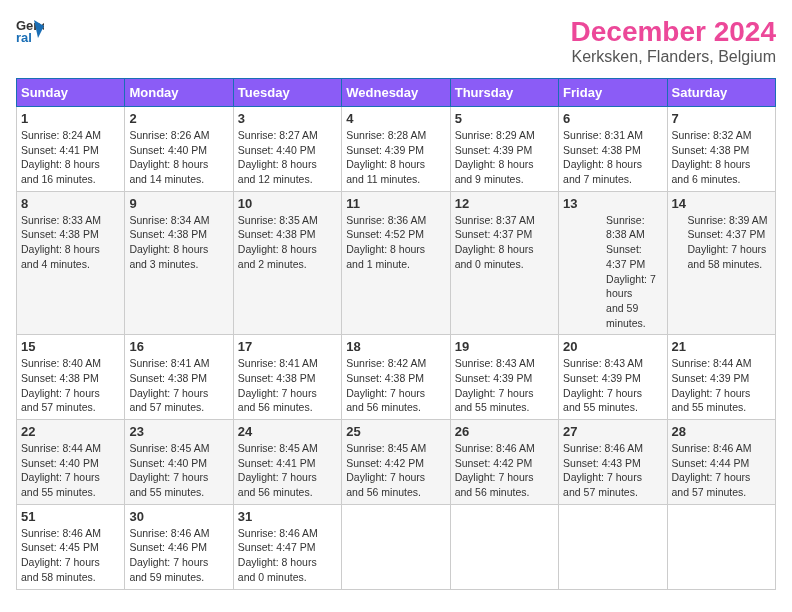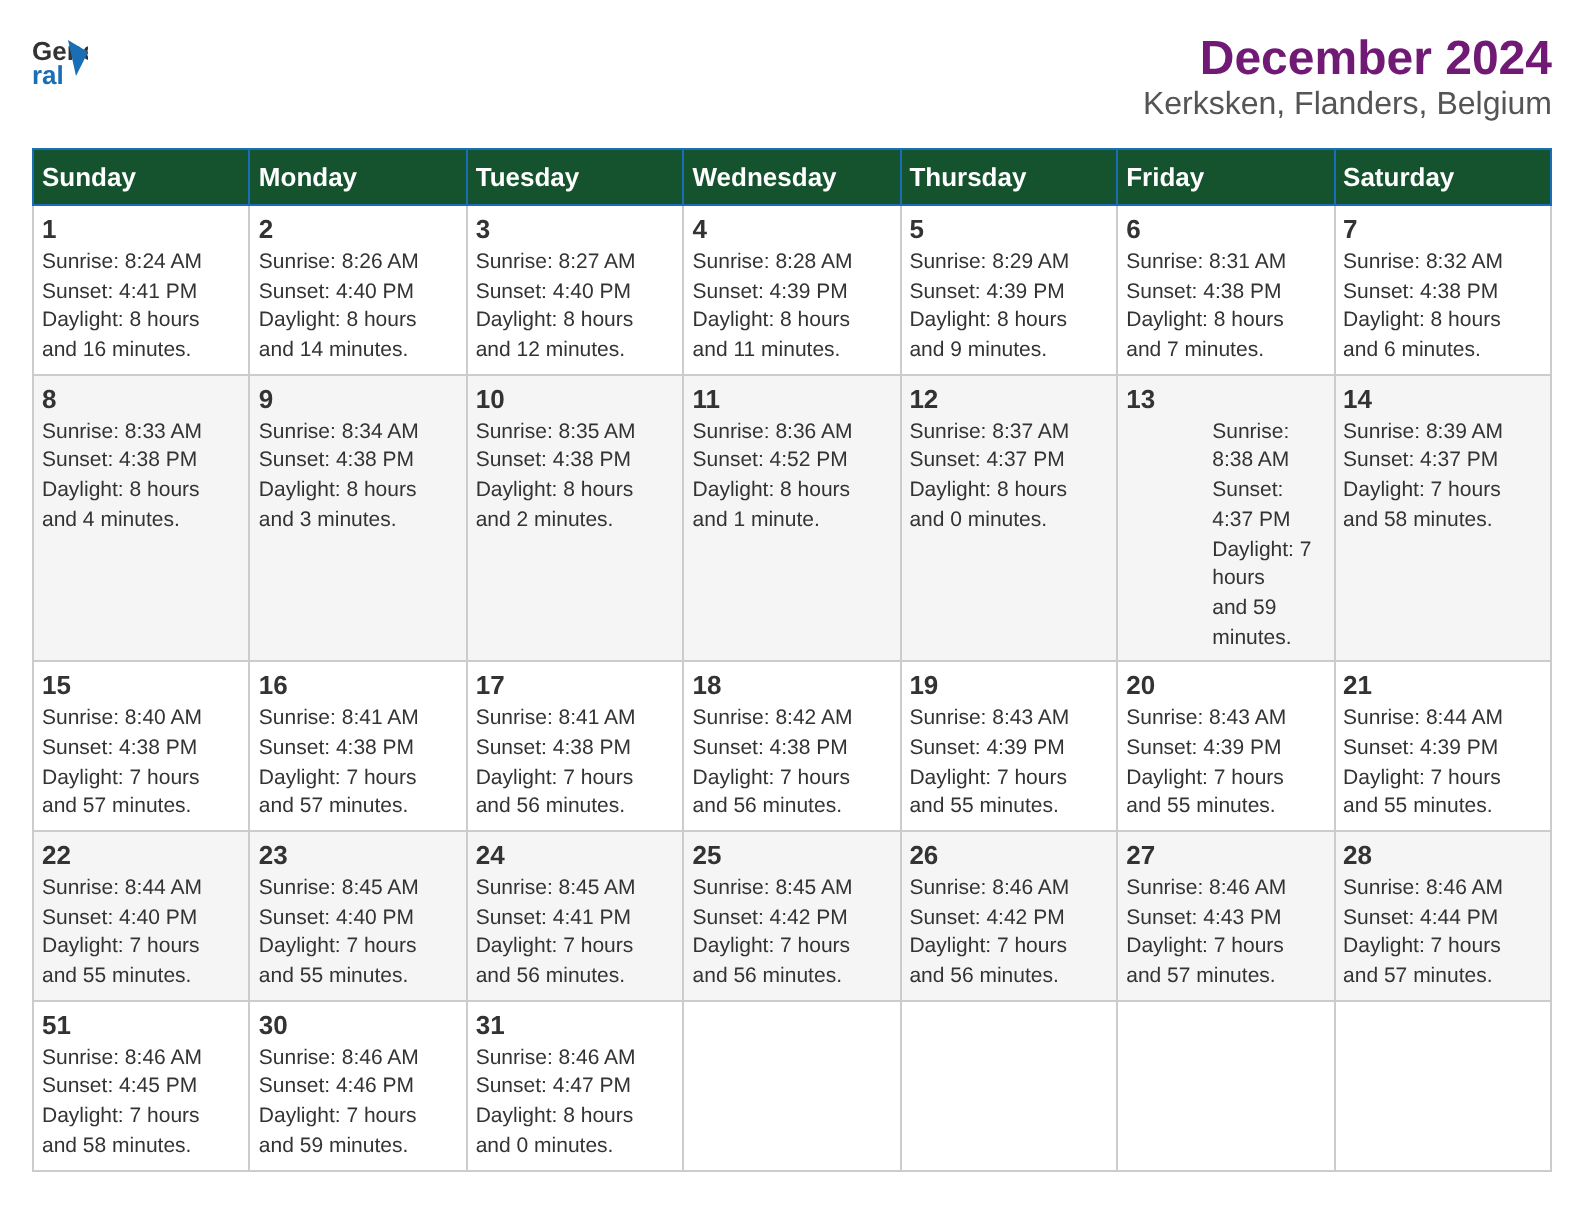--- a/index.html
+++ b/index.html
@@ -29,35 +29,35 @@
     }
     .logo-text span { color: #1a6eb5; }
     .logo-icon {
       width: 28px;
       height: 28px;
     }
     .title-block {
       text-align: right;
     }
     .main-title {
-      font-size: 24px;
+      font-size: 28px;
       font-weight: bold;
-      color: #701a75;
+      color: #ec4899;
     }
     .subtitle {
       font-size: 16px;
       color: #555;
     }
     .calendar {
       width: 100%;
       border-collapse: collapse;
       font-size: 11px;
     }
     .calendar thead tr th {
-      background: #14532d;
+      background: #8b5cf6;
       color: #fff;
       padding: 6px 4px;
       text-align: left;
       font-size: 13px;
       font-weight: bold;
       border: 1px solid #1a6eb5;
     }
     .calendar tbody tr td {
       vertical-align: top;
       border: 1px solid #ccc;
@@ -204,21 +204,21 @@
         </td>
         <td>
           <span class="day-number">13</span>
           <div class="day-info" style="white-space: pre-line; margin-left: 43px;">Sunrise: 8:38 AM
 Sunset: 4:37 PM
 Daylight: 7 hours
 and 59 minutes.</div>
         </td>
         <td>
           <span class="day-number">14</span>
-          <div class="day-info" style="white-space: pre-line;">Sunrise: 8:39 AM
+          <div class="day-info" style="white-space: pre-line; margin-left: 16px;">Sunrise: 8:39 AM
 Sunset: 4:37 PM
 Daylight: 7 hours
 and 58 minutes.</div>
         </td>
       </tr>
       <tr>
         <td>
           <span class="day-number">15</span>
           <div class="day-info" style="white-space: pre-line;">Sunrise: 8:40 AM
 Sunset: 4:38 PM

